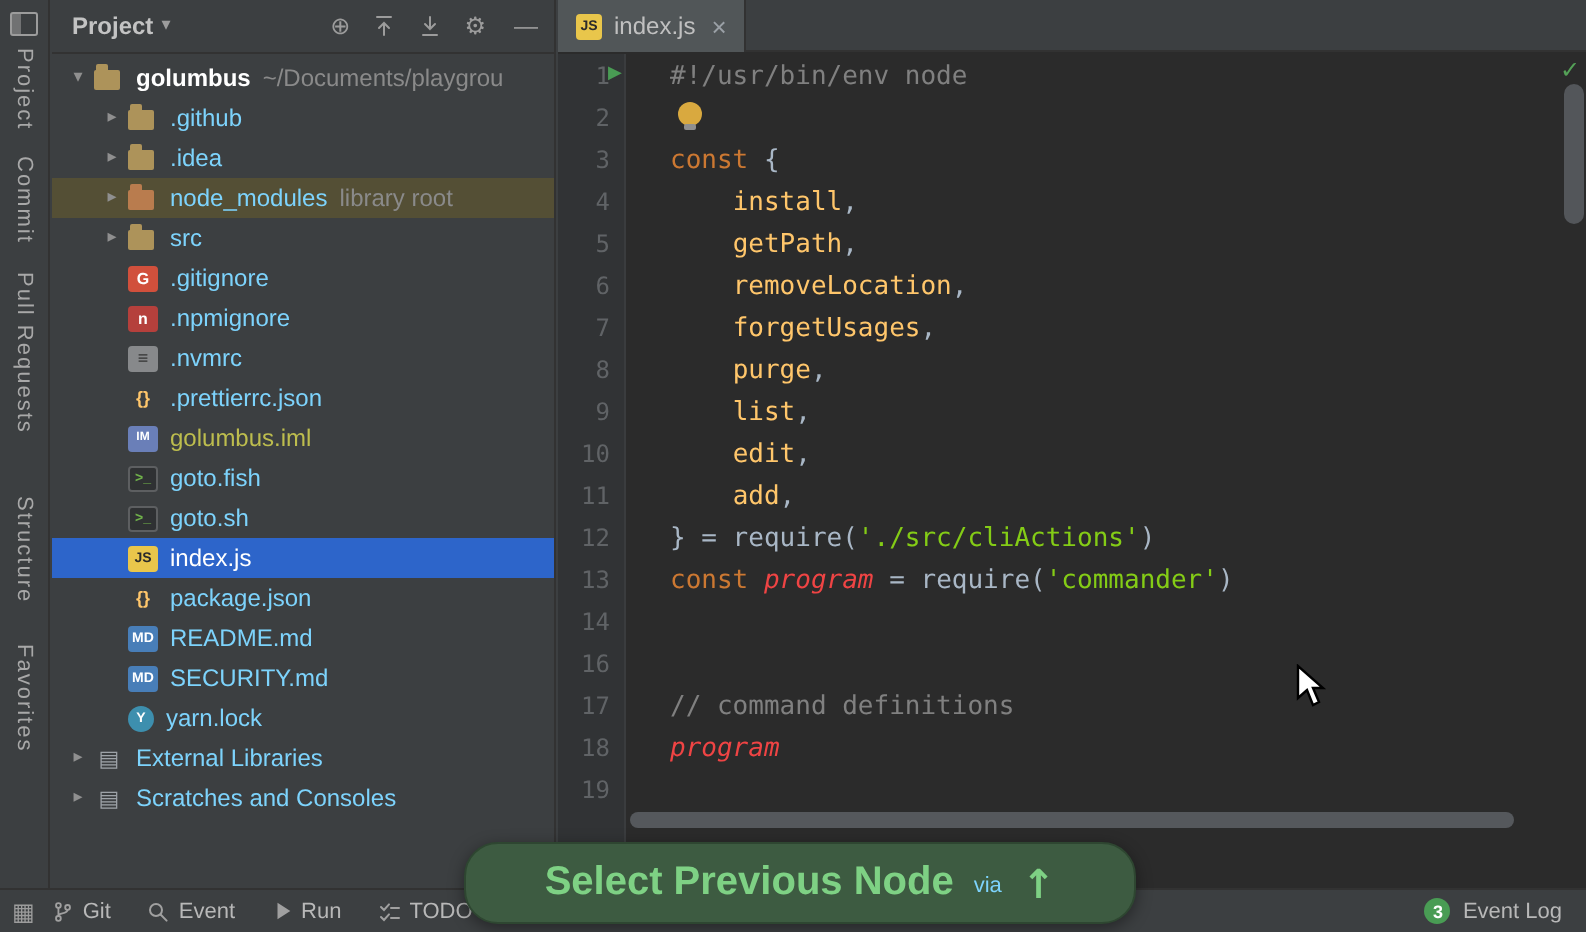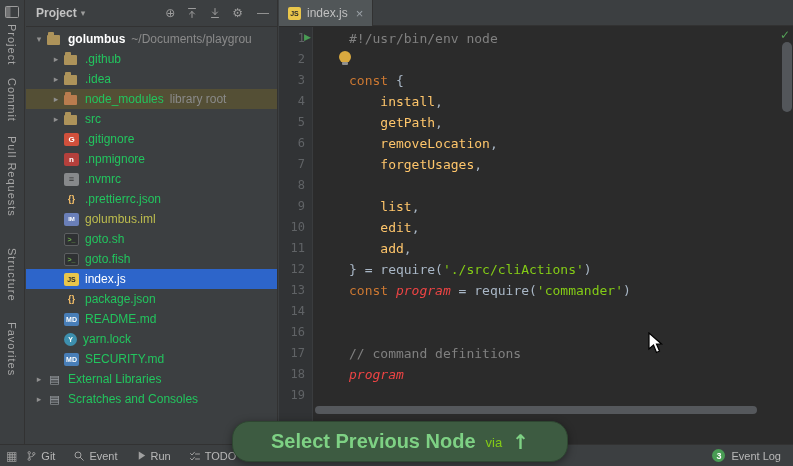--- a/index.html
+++ b/index.html
@@ -36,34 +36,34 @@
   .ticon-js{background:#e9c64b;color:#2b2b2b}
   .ticon-json{background:transparent;color:#ffc66b;font-size:9px}
   .ticon-md{background:#487eb8;color:#fff}
   .ticon-git{background:#d1503c;color:#fff;font-size:8px}
   .ticon-npm{background:#b5403c;color:#fff;font-size:8px}
   .ticon-file{background:#87898b;color:#333;font-size:9px}
   .ticon-iml{background:#6a7fb8;color:#fff;font-size:6px}
   .ticon-shell{background:#2f3133;color:#6fb04a;border:1px solid #5d5f61;font-size:7px}
   .ticon-yarn{background:#3d8fae;color:#fff;border-radius:50%;width:13px;height:13px}
   .ticon-libraries,.ticon-scratches{background:transparent;color:#9ea3a8;font-size:11px;font-family:"DejaVu Sans",sans-serif}
-  .tlabel{color:#22c55e}
+  .tlabel{color:#7dd3fc}
   .thint{color:#8a8a8a;margin-left:6px}
 
   
   .editor{position:absolute;left:279px;top:0;right:0;height:444px;background:#2b2b2b}
   .tabbar{height:26px;background:#3c3f41;border-bottom:1px solid #323232;display:flex}
   .tab{height:26px;display:flex;align-items:center;gap:6px;padding:0 9px;background:#515658;color:#c0c0c0;font-size:12px;border-right:1px solid #323232}
   .tab-js-icon{width:13px;height:13px;background:#e9c64b;color:#2b2b2b;font-size:7px;font-weight:bold;display:flex;align-items:center;justify-content:center;border-radius:2px}
   .tab-close{color:#9aa0a6;font-size:13px;line-height:13px;margin-left:2px}
   .gutter-bg{position:absolute;left:0;top:27px;bottom:0;width:34px;background:#313335;border-right:1px solid #3a3c3e}
   .code{position:absolute;left:0;top:28px;right:13px;font-family:"DejaVu Sans Mono","Liberation Mono",monospace;font-size:13px;z-index:2}
   .code-row{display:flex;height:21px;line-height:21px;white-space:pre}
   .ln{flex:none;width:26px;text-align:right;color:#606366;font-size:12px}
-  .lc{margin-left:44px}
+  .lc{margin-left:30px}
   .tok-kw{color:#cc7832}
   .tok-id{color:#ffc66b}
   .tok-str{color:#84cc16}
   .tok-cm{color:#808080}
   .tok-def{color:#a9b7c6}
   .tok-var{color:#ef4444;font-style:italic}
   .run-arrow{position:absolute;left:25px;top:32px;color:#499c54;font-size:9px;z-index:3}
   .bulb{position:absolute;left:60px;top:51px;width:12px;height:12px;background:#d9a93f;border-radius:50%;z-index:3}
   .bulb::after{content:"";position:absolute;left:3px;top:11px;width:6px;height:3px;background:#8f8f8f;border-radius:1px}
   .inspect-ok{position:absolute;right:3px;top:28px;color:#54a157;font-size:12px;z-index:3}
@@ -74,21 +74,21 @@
   .statusbar{position:absolute;left:0;bottom:0;width:793px;height:22px;background:#3c3f41;border-top:1px solid #323232;display:flex;align-items:center;font-size:11px;color:#b8b8b8;z-index:10}
   .sb-switcher{margin:0 9px 0 6px;color:#9c9c9c;font-size:12px}
   .sb-item{display:flex;align-items:center;gap:4px;margin-right:18px;cursor:default}
   .sb-right{margin-left:auto;display:flex;align-items:center;gap:6px;margin-right:12px}
   .badge{width:13px;height:13px;border-radius:50%;background:var(--badge-green,#499c54);color:#fff;font-size:9px;font-weight:bold;display:flex;align-items:center;justify-content:center}
   .sb-ico{display:flex}
 
   
   .popup{position:absolute;left:232px;top:421px;width:336px;height:41px;background:var(--popup-bg,#3d5b41);border:1px solid #2e4631;border-radius:17px;display:flex;align-items:center;justify-content:center;gap:10px;z-index:40;box-shadow:0 2px 8px rgba(0,0,0,.4)}
   .popup-action{color:var(--popup-text,#7ed184);font-size:20px;font-weight:bold}
-  .popup-via{color:#84cc16;font-size:13px;padding-top:2px}
+  .popup-via{color:#7dd3fc;font-size:11px;padding-top:2px}
   .popup-key{color:var(--popup-text,#7ed184);font-size:20px;font-weight:bold;font-family:"DejaVu Sans",sans-serif}
 
   .cursor{position:absolute;left:648px;top:332px;z-index:60;pointer-events:none}
 </style>
 </head>
 <body>
 
 <div class="ide">
 
   <div class="stripe">
@@ -168,51 +168,51 @@
           <span class="tlabel">.prettierrc.json</span>
         </div>
         <div class="tree-row indent-1">
           <span class="chev glyph"></span>
           <span class="ticon ticon-iml">IM</span>
           <span class="tlabel" style="color: rgb(189, 189, 78);">golumbus.iml</span>
         </div>
         <div class="tree-row indent-1">
           <span class="chev glyph"></span>
           <span class="ticon ticon-shell">&gt;_</span>
+          <span class="tlabel">goto.fish</span>
+        </div>
+        <div class="tree-row indent-1">
+          <span class="chev glyph"></span>
+          <span class="ticon ticon-shell">&gt;_</span>
           <span class="tlabel">goto.sh</span>
-        </div>
-        <div class="tree-row indent-1">
-          <span class="chev glyph"></span>
-          <span class="ticon ticon-shell">&gt;_</span>
-          <span class="tlabel">goto.fish</span>
         </div>
         <div class="tree-row indent-1 selected">
           <span class="chev glyph"></span>
           <span class="ticon ticon-js">JS</span>
           <span class="tlabel">index.js</span>
         </div>
         <div class="tree-row indent-1">
           <span class="chev glyph"></span>
           <span class="ticon ticon-json">{}</span>
           <span class="tlabel">package.json</span>
         </div>
         <div class="tree-row indent-1">
           <span class="chev glyph"></span>
           <span class="ticon ticon-md">MD</span>
           <span class="tlabel">README.md</span>
         </div>
         <div class="tree-row indent-1">
           <span class="chev glyph"></span>
+          <span class="ticon ticon-md">MD</span>
+          <span class="tlabel">SECURITY.md</span>
+        </div>
+        <div class="tree-row indent-1">
+          <span class="chev glyph"></span>
           <span class="ticon ticon-yarn">Y</span>
           <span class="tlabel">yarn.lock</span>
-        </div>
-        <div class="tree-row indent-1">
-          <span class="chev glyph"></span>
-          <span class="ticon ticon-md">MD</span>
-          <span class="tlabel">SECURITY.md</span>
         </div>
         <div class="tree-row indent-0">
           <span class="chev glyph">▸</span>
           <span class="ticon ticon-libraries">▤</span>
           <span class="tlabel">External Libraries</span>
         </div>
         <div class="tree-row indent-0">
           <span class="chev glyph">▸</span>
           <span class="ticon ticon-scratches">▤</span>
           <span class="tlabel">Scratches and Consoles</span>
@@ -232,21 +232,21 @@
     <span class="run-arrow glyph">▶</span>
     <span class="bulb"></span>
     <div class="code">
         <div class="code-row"><span class="ln">1</span><span class="lc"><span class="tok-cm">#!/usr/bin/env node</span></span></div>
         <div class="code-row"><span class="ln">2</span><span class="lc"></span></div>
         <div class="code-row"><span class="ln">3</span><span class="lc"><span class="tok-kw">const</span><span class="tok-def"> {</span></span></div>
         <div class="code-row"><span class="ln">4</span><span class="lc"><span class="tok-def">    </span><span class="tok-id">install</span><span class="tok-def">,</span></span></div>
         <div class="code-row"><span class="ln">5</span><span class="lc"><span class="tok-def">    </span><span class="tok-id">getPath</span><span class="tok-def">,</span></span></div>
         <div class="code-row"><span class="ln">6</span><span class="lc"><span class="tok-def">    </span><span class="tok-id">removeLocation</span><span class="tok-def">,</span></span></div>
         <div class="code-row"><span class="ln">7</span><span class="lc"><span class="tok-def">    </span><span class="tok-id">forgetUsages</span><span class="tok-def">,</span></span></div>
-        <div class="code-row"><span class="ln">8</span></div>
+        <div class="code-row"><span class="ln">8</span><span class="lc"><span class="tok-def">    </span><span class="tok-id">purge</span><span class="tok-def">,</span></span></div>
         <div class="code-row"><span class="ln">9</span><span class="lc"><span class="tok-def">    </span><span class="tok-id">list</span><span class="tok-def">,</span></span></div>
         <div class="code-row"><span class="ln">10</span><span class="lc"><span class="tok-def">    </span><span class="tok-id">edit</span><span class="tok-def">,</span></span></div>
         <div class="code-row"><span class="ln">11</span><span class="lc"><span class="tok-def">    </span><span class="tok-id">add</span><span class="tok-def">,</span></span></div>
         <div class="code-row"><span class="ln">12</span><span class="lc"><span class="tok-def">} = require(</span><span class="tok-str">'./src/cliActions'</span><span class="tok-def">)</span></span></div>
         <div class="code-row"><span class="ln">13</span><span class="lc"><span class="tok-kw">const</span><span class="tok-def"> </span><span class="tok-var">program</span><span class="tok-def"> = require(</span><span class="tok-str">'commander'</span><span class="tok-def">)</span></span></div>
         <div class="code-row"><span class="ln">14</span><span class="lc"></span></div>
         <div class="code-row"><span class="ln">16</span><span class="lc"></span></div>
         <div class="code-row"><span class="ln">17</span><span class="lc"><span class="tok-cm">// command definitions</span></span></div>
         <div class="code-row"><span class="ln">18</span><span class="lc"><span class="tok-var">program</span></span></div>
         <div class="code-row"><span class="ln">19</span><span class="lc"></span></div>

